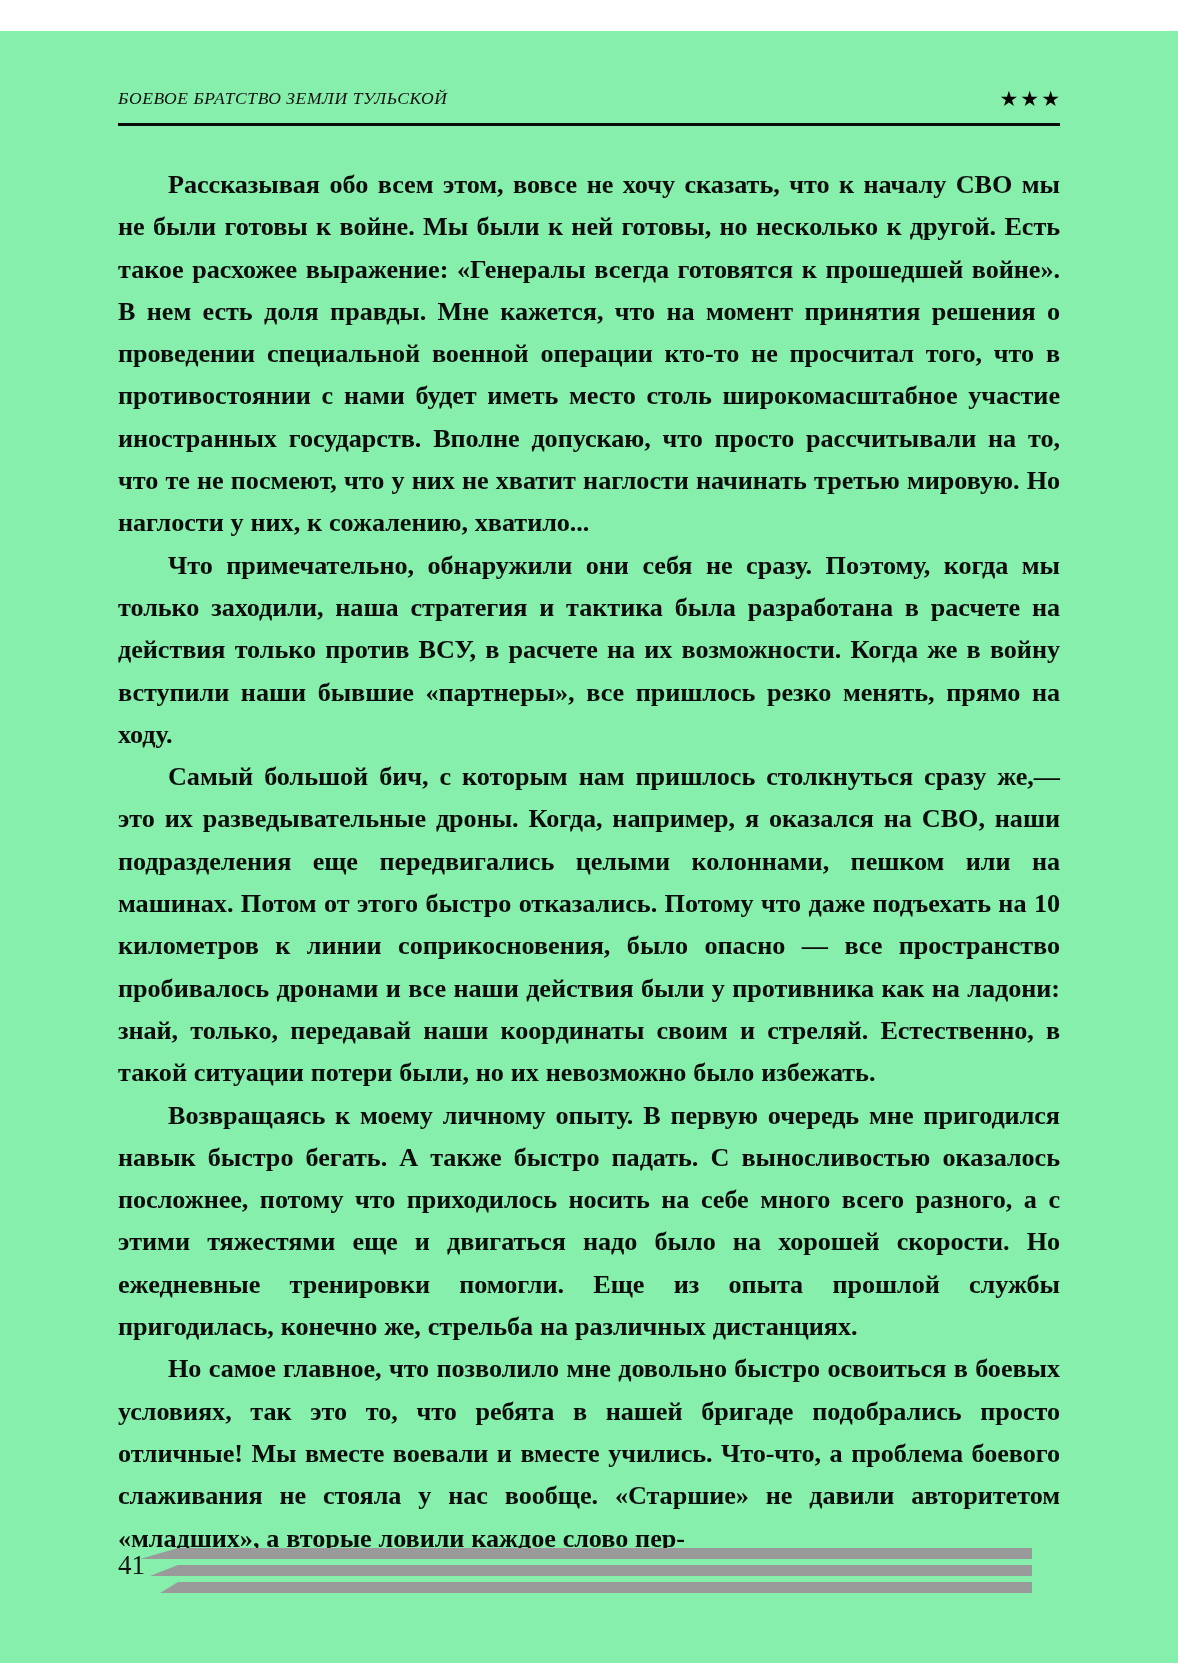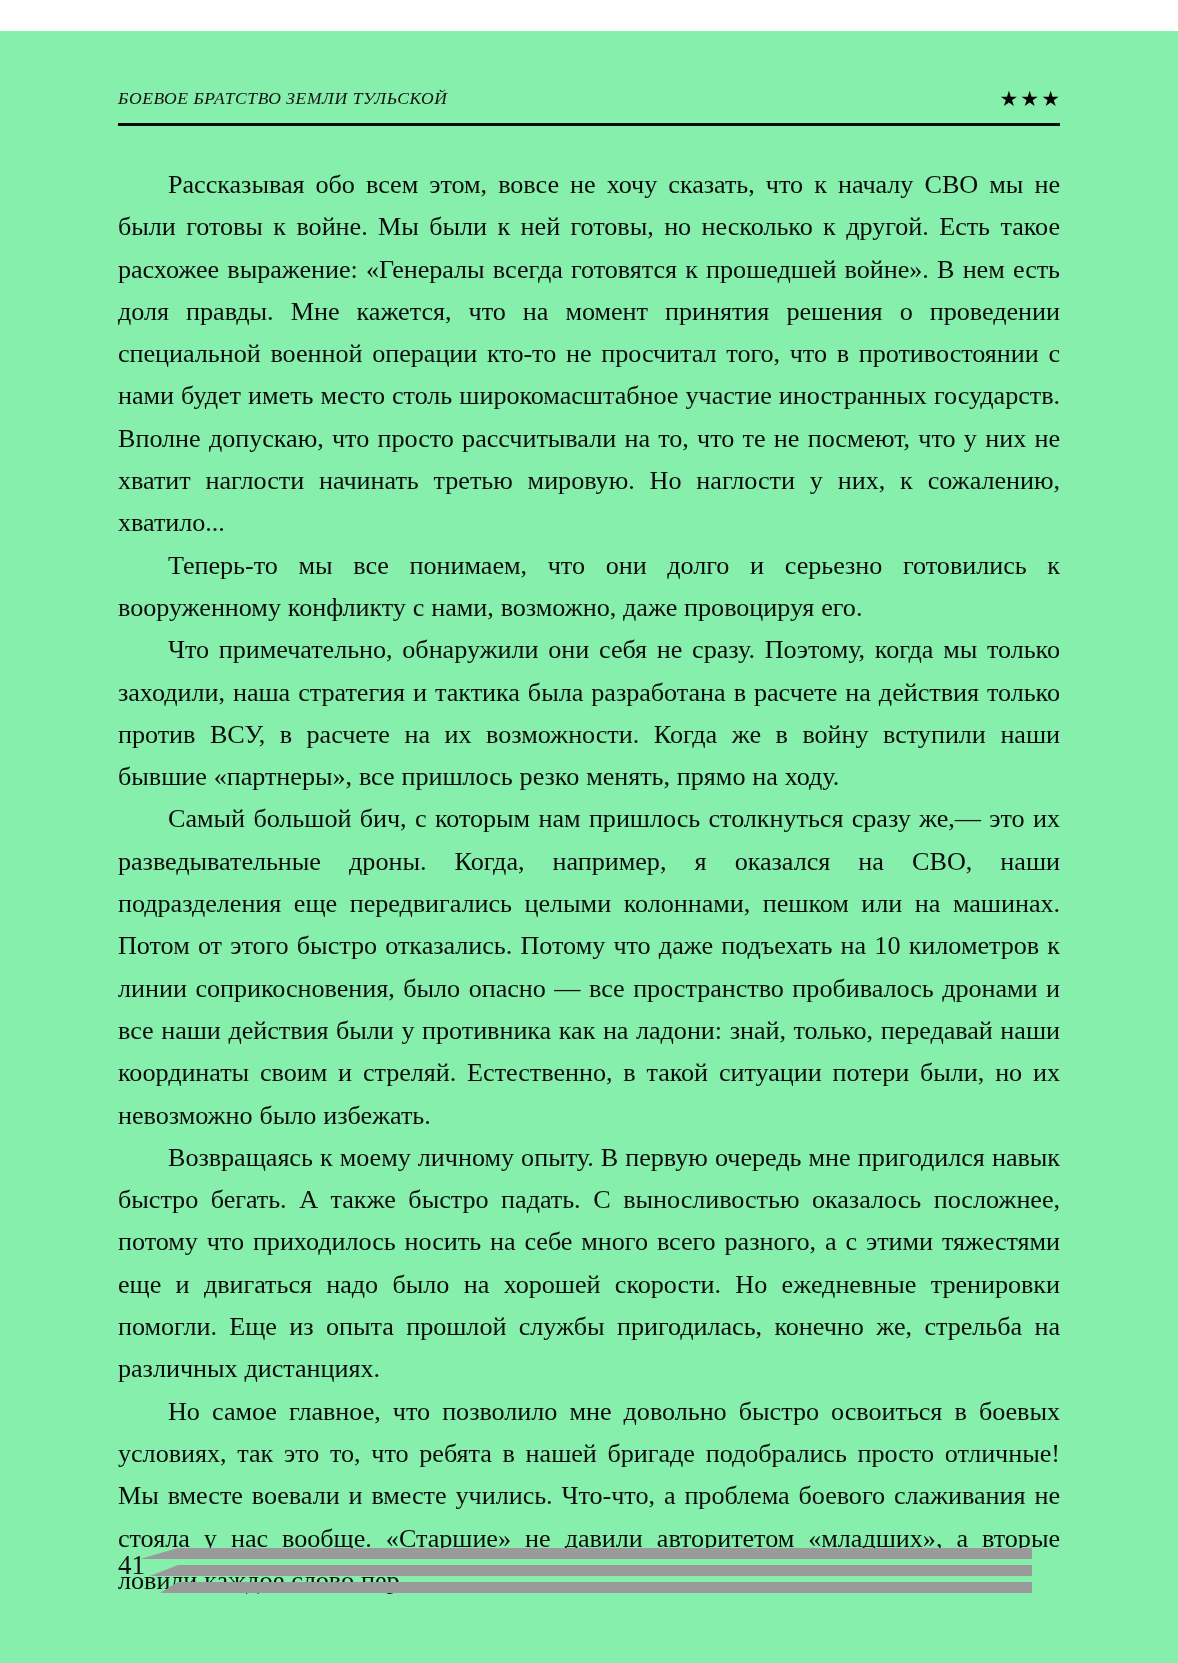--- a/index.html
+++ b/index.html
@@ -65,20 +65,21 @@
   p.para {
     margin: 0;
     text-align: justify;
     text-align-last: left;
     text-indent: 50px;
     font-size: 26.2px;
     line-height: 42.3px;
     letter-spacing: -0.05px;
     word-spacing: 0.4px;
     hyphens: manual;
+    font-weight: bold;
     -webkit-hyphens: manual;
   }
   p.para:last-child { text-align-last: left; }
 
   
   .folio {
     position: absolute;
     left: 118px;
     top: 1521px;
     font-size: 27px;
@@ -127,21 +128,20 @@
       <span>★</span>
       <span>★</span>
       <span>★</span>
     </div>
   </div>
 
   <div class="head-rule"></div>
 
   <div class="body-col">
     <p class="para">Рассказывая обо всем этом, вовсе не хочу сказать, что к началу СВО мы не были готовы к войне. Мы были к ней готовы, но несколько к другой. Есть такое расхожее выражение: «Генералы всегда готовятся к прошедшей войне». В нем есть доля правды. Мне кажется, что на момент принятия решения о проведении специальной военной операции кто-то не просчитал того, что в противостоянии с нами будет иметь место столь широкомасштабное участие иностранных государств. Вполне допускаю, что просто рассчитывали на то, что те не посмеют, что у них не хватит наглости начинать третью мировую. Но наглости у них, к сожалению, хватило...</p>
-    <p class="para">Теперь-то мы все понимаем, что они долго и серьезно готовились к вооруженному конфликту с нами, возможно, даже провоцируя его.</p>
     <p class="para">Что примечательно, обнаружили они себя не сразу. Поэтому, когда мы только заходили, наша стратегия и тактика была разработана в расчете на действия только против ВСУ, в расчете на их возможности. Когда же в войну вступили наши бывшие «партнеры», все пришлось резко менять, прямо на ходу.</p>
     <p class="para">Самый большой бич, с которым нам пришлось столкнуться сразу же,— это их разведывательные дроны. Когда, например, я оказался на СВО, наши подразделения еще передвигались целыми колоннами, пешком или на машинах. Потом от этого быстро отказались. Потому что даже подъехать на 10 километров к линии соприкосновения, было опасно — все пространство пробивалось дронами и все наши действия были у противника как на ладони: знай, только, передавай наши координаты своим и стреляй. Естественно, в такой ситуации потери были, но их невозможно было избежать.</p>
     <p class="para">Возвращаясь к моему личному опыту. В первую очередь мне пригодился навык быстро бегать. А также быстро падать. С выносливостью оказалось посложнее, потому что приходилось носить на себе много всего разного, а с этими тяжестями еще и двигаться надо было на хорошей скорости. Но ежедневные тренировки помогли. Еще из опыта прошлой службы пригодилась, конечно же, стрельба на различных дистанциях.</p>
     <p class="para">Но самое главное, что позволило мне довольно быстро освоиться в боевых условиях, так это то, что ребята в нашей бригаде подобрались просто отличные! Мы вместе воевали и вместе учились. Что-что, а проблема боевого слаживания не стояла у нас вообще. «Старшие» не давили авторитетом «младших», а вторые ловили каждое слово пер-</p>
   </div>
 
   <div class="folio">41</div>
 
   <div class="footer-bars">
     <div class="bar b1"></div>

